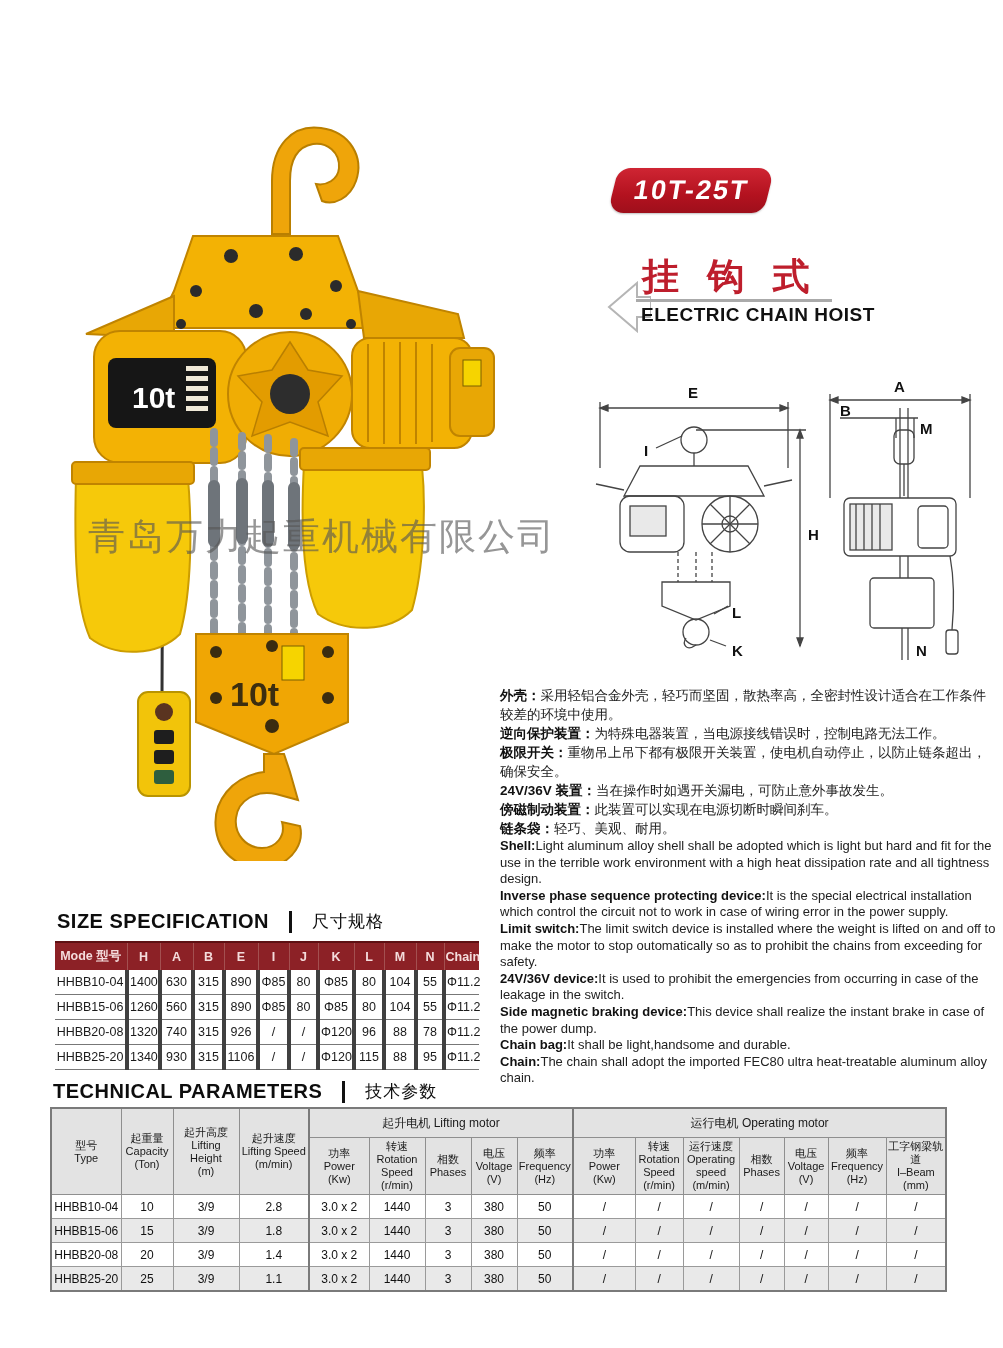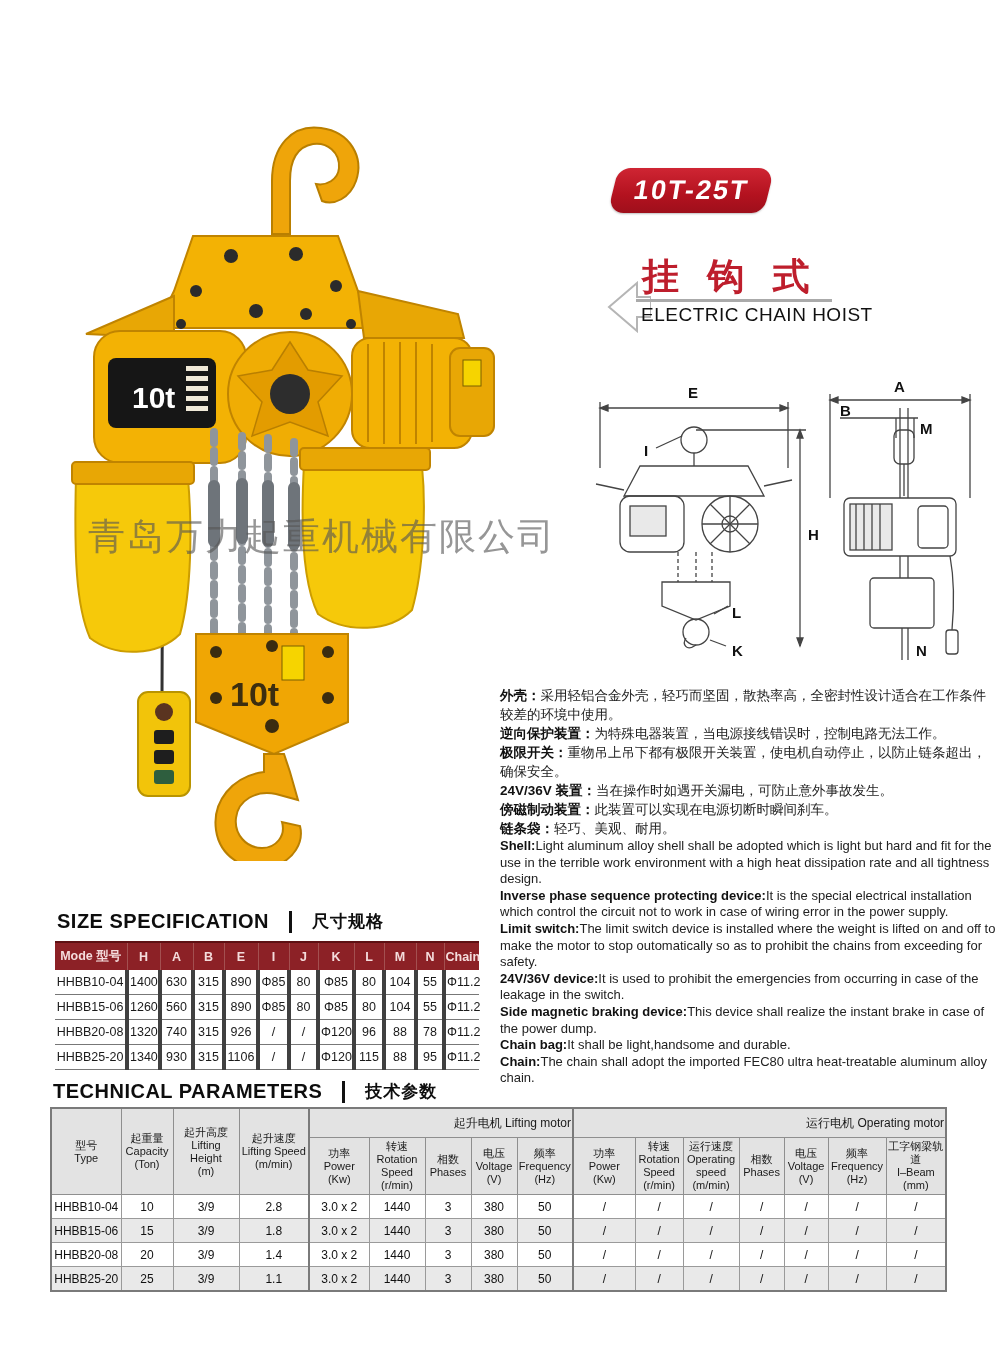--- a/index.html
+++ b/index.html
@@ -8,56 +8,56 @@
   .abs{position:absolute;}
 
   
   .badge{left:613px;top:168px;width:156px;height:45px;display:flex;align-items:center;justify-content:center;
          background:linear-gradient(180deg,#cf2533 0%,#b3121f 60%,#9e0f1b 100%);
          transform:skewX(-14deg);border-radius:12px 16px 12px 16px;box-shadow:0 1px 2px rgba(0,0,0,.25);}
   .badge span{color:#fff;font-weight:bold;font-size:27px;letter-spacing:2px;transform:skewX(5deg);}
   .sub-cn{left:642px;top:252px;font-size:37px;font-weight:bold;color:#be1e2c;letter-spacing:9px;}
   .sub-line{left:636px;top:299px;width:196px;height:3px;background:#aaa;}
   .sub-arrow{left:607px;top:281px;}
-  .sub-en{left:641px;top:304px;font-size:19px;font-weight:normal;color:#111;letter-spacing:.5px;}
+  .sub-en{left:641px;top:304px;font-size:19px;font-weight:bold;color:#111;letter-spacing:.5px;}
 
   
   .watermark{left:88px;top:512px;width:430px;font-size:37px;letter-spacing:2px;
              color:rgba(85,85,85,.62);white-space:nowrap;z-index:5;}
 
   
   .features{left:500px;width:499px;color:#222;}
   .features p{margin:0;}
   .features-cn{top:686px;font-size:13.5px;line-height:19px;}
   .features-cn b{color:#111;}
   .features-en{top:838px;font-size:13px;line-height:16.6px;}
   .features-en b{color:#111;}
 
   
   .sec-title{display:flex;align-items:center;gap:20px;}
   .sec-title .en{font-size:20px;font-weight:bold;color:#0d0d0d;letter-spacing:.5px;}
   .sec-title .bar{width:3px;height:22px;background:#111;}
-  .sec-title .cn{font-size:17px;font-weight:bold;color:#0d0d0d;letter-spacing:1px;}
+  .sec-title .cn{font-size:17px;font-weight:normal;color:#0d0d0d;letter-spacing:1px;}
 
   
   table{border-collapse:collapse;table-layout:fixed;}
   .size-table{left:55px;top:941px;width:424px;font-size:12.5px;}
   .size-table th{background:#8c2126;color:#f4dcdc;font-weight:bold;height:25px;
                  border-top:2px solid #5e1013;border-left:1px solid #a35050;font-size:12.5px;}
   .size-table th:first-child{border-left:none;}
   .size-table td{height:22px;text-align:center;color:#1a1a1a;background:#fff;
                  border-bottom:1px solid #777;border-left:4px solid #404040;}
   .size-table td:first-child{border-left:none;}
 
   
   .tech-table{left:50px;top:1107px;width:892px;font-size:12px;border:2px solid #7a7a7a;}
   .tech-table th{background:#e3e3e3;font-weight:normal;color:#1a1a1a;
                  border:1px solid #8f8f8f;font-size:11px;line-height:13px;padding:2px 1px;
                  white-space:pre-line;vertical-align:middle;}
-  .tech-table .group{height:24px;font-size:12px;text-align:right;}
+  .tech-table .group{height:24px;font-size:12px;}
   .tech-table td{height:21px;text-align:center;border:1px solid #9a9a9a;color:#111;}
   .tech-table tbody tr:nth-child(even) td{background:#e9e9e9;}
   .tech-table tbody tr:nth-child(odd) td{background:#fff;}
   .tech-table .thick{border-left:2px solid #7a7a7a;}
 
   
   .drawings{left:578px;top:378px;}
   .drawings text{font-size:15px;font-weight:bold;fill:#111;font-family:"Liberation Sans",sans-serif;}
 
   

